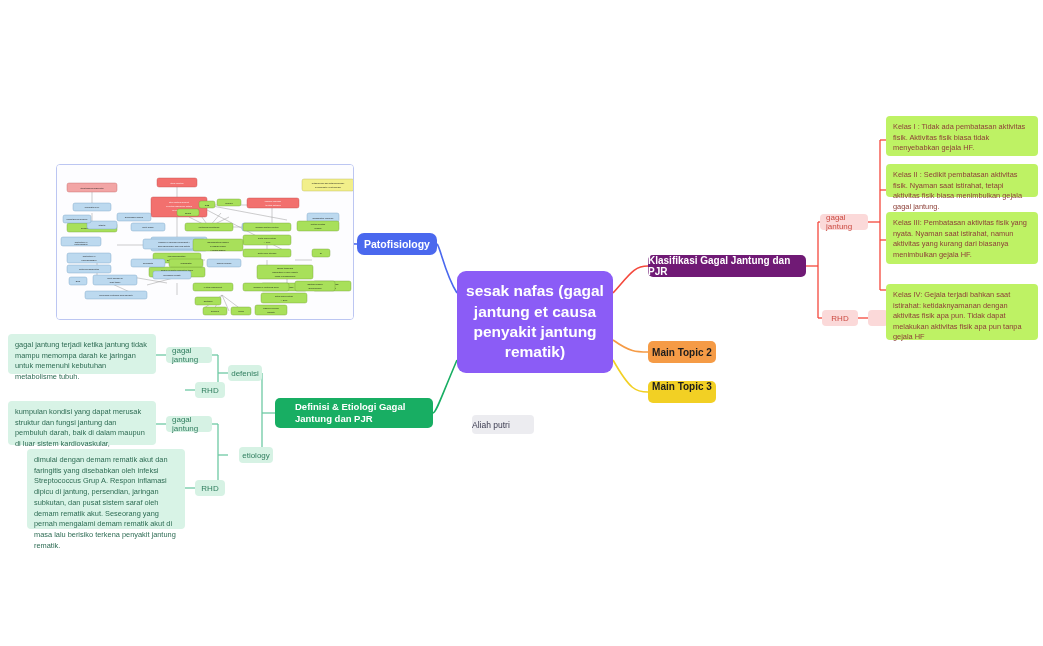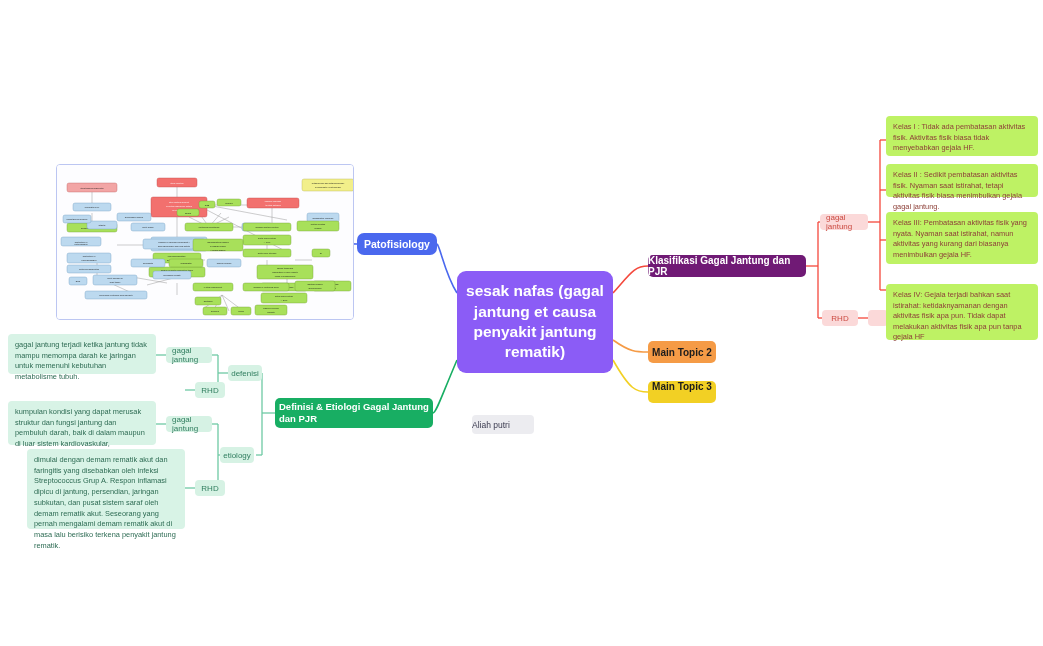--- a/index.html
+++ b/index.html
@@ -54,21 +54,21 @@
     left:472px;top:415px;width:62px;height:19px;
     background:#ececf0;border-radius:4px;color:#3b3b50;
     font-size:8.5px;
     display:flex;align-items:center;justify-content:flex-start;
   }
 
   .definisi-main{
     left:275px;top:398px;width:158px;height:30px;
     background:#18ae63;border-radius:5px;color:#fff;
     font-size:9.5px;font-weight:600;line-height:1.3;
-    display:flex;align-items:center;padding:0 4px;
+    display:flex;align-items:center;padding:0 20px;
   }
 
   
   .pinklabel{
     background:#fbd9d9;border-radius:4px;color:#cb4a42;
     font-size:8px;display:flex;align-items:center;justify-content:center;
     padding:3px 6px;
   }
   .kelasbox{
     background:#bef264;border-radius:4px;color:#8d4038;
@@ -383,21 +383,21 @@
     <span>Aliah putri</span>
   </div>
 
   <div class="node definisi-main">
     <span>Definisi &amp; Etiologi Gagal Jantung dan PJR</span>
   </div>
 
   <div class="node greenlabel" style="left:228px;top:365px;width:34px;height:16px;">
     <span>defenisi</span>
   </div>
-  <div class="node greenlabel" style="left:220px;top:447px;width:34px;height:16px;">
+  <div class="node greenlabel" style="left:239px;top:447px;width:34px;height:16px;">
     <span>etiology</span>
   </div>
 
   <div class="node greenlabel" style="left:166px;top:347px;width:46px;height:16px;">
     <span>gagal jantung</span>
   </div>
   <div class="node greenbox" style="left:8px;top:334px;width:148px;height:40px;">
     <span>gagal jantung terjadi ketika jantung tidak mampu memompa darah ke jaringan untuk memenuhi kebutuhan metabolisme tubuh.</span>
   </div>
 

